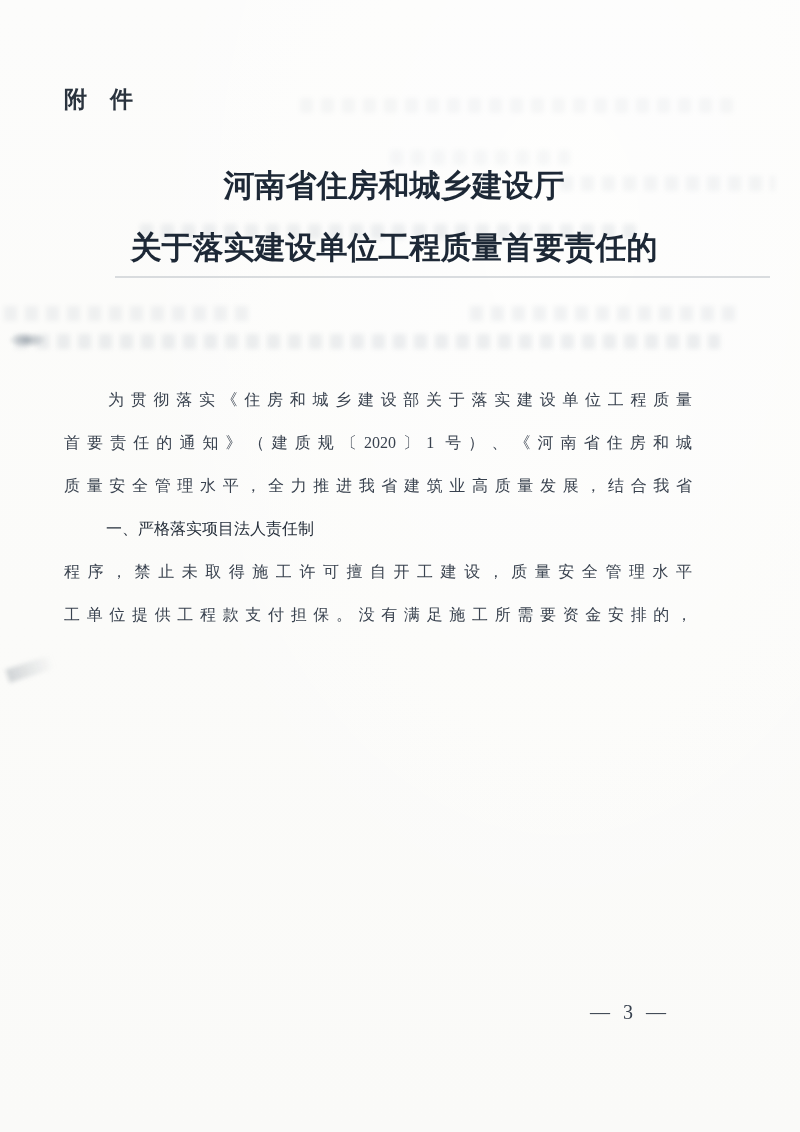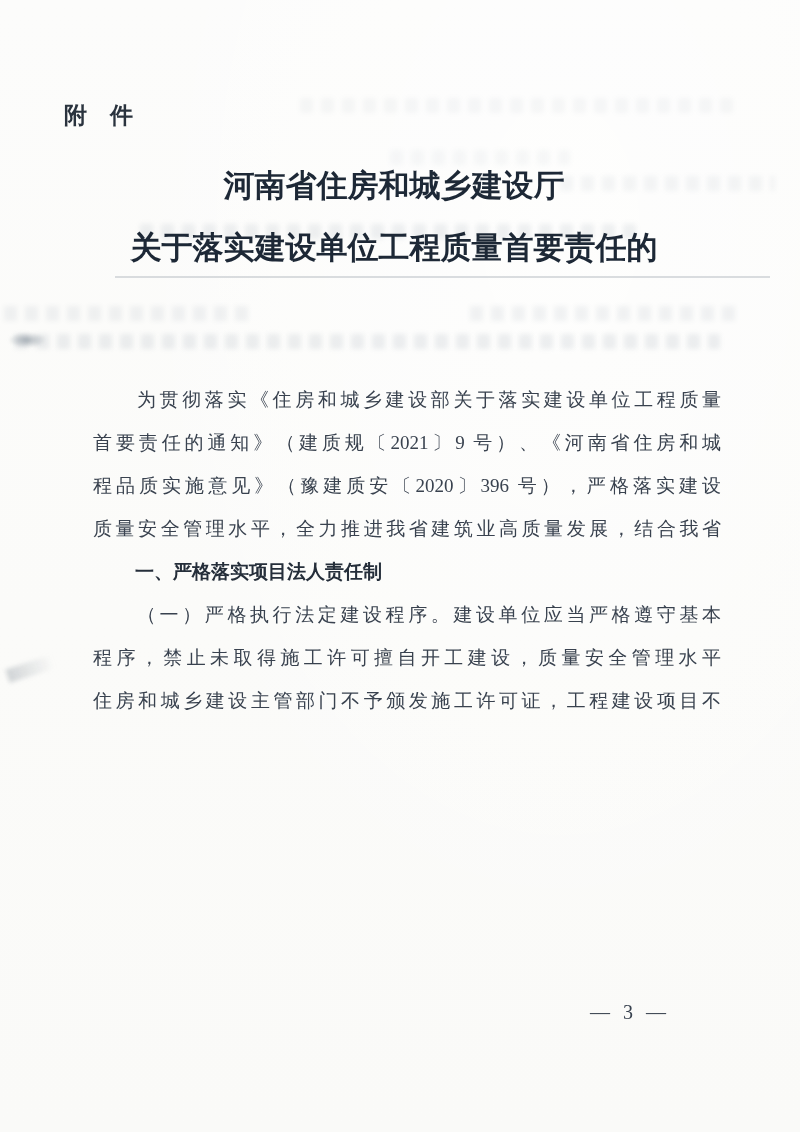--- a/index.html
+++ b/index.html
@@ -9,47 +9,46 @@
     margin:0 auto;
     background:
       radial-gradient(ellipse at 70% 20%, rgba(255,255,255,0.6), rgba(0,0,0,0) 60%),
       linear-gradient(180deg, #fcfcfb 0%, #fbfbf9 55%, #fafaf8 100%);
     overflow:hidden;
     font-family:"Liberation Serif","DejaVu Serif",serif;
   }
 
   
   .attachment {
-    position:absolute; left:64px; top:100px;
+    position:absolute; left:64px; top:84px;
     font-family:"Liberation Sans","DejaVu Sans",sans-serif;
     font-weight:600; font-size:23px; color:#2a333e;
   }
 
   
   .title {
     position:absolute; left:0; top:155px; width:760px;
     text-align:center;
     font-weight:700; font-size:31px; line-height:62px;
     color:#1d2836;
   }
   .t-line { white-space:nowrap;padding-left:28px; }
 
   
   .body {
     position:absolute; left:64px; top:378px; width:628px;
-    font-size:19px; line-height:43px;
+    font-size:16px; line-height:43px;
     color:#39424f;
-    margin-left:29px;
   }
   .line { text-align:justify; }
   .line.stretch { text-align-last:justify; }
   .line.indent { text-indent:44px; }
   .line.heading {
     font-family:"Liberation Sans","DejaVu Sans",sans-serif;
-    font-weight:700; color:#252e3a; text-indent:42px;
+    font-weight:400; color:#252e3a; text-indent:42px;
     text-align:left; text-align-last:left;
   }
 
   
   .pagenum {
     position:absolute; top:1001px; left:560px; width:140px;
     text-align:center; font-size:20px; letter-spacing:4px;
     color:#39424f;
   }
 
@@ -103,26 +102,24 @@
 
   <div class="attachment">附　件</div>
 
   <div class="title">
     <div class="t-line">河南省住房和城乡建设厅</div>
     <div class="t-line">关于落实建设单位工程质量首要责任的</div>
   </div>
 
   <div class="body">
     <div class="line indent stretch">为贯彻落实《住房和城乡建设部关于落实建设单位工程质量</div>
-    <div class="line stretch">首要责任的通知》（建质规〔2021〕9 号）、《河南省住房和城</div>
-    <div class="line stretch">程品质实施意见》（豫建质安〔2020〕396 号），严格落实建设</div>
+    <div class="line stretch">首要责任的通知》（建质规〔2020〕1 号）、《河南省住房和城</div>
     <div class="line stretch">质量安全管理水平，全力推进我省建筑业高质量发展，结合我省</div>
 
     <div class="line heading">一、严格落实项目法人责任制</div>
 
-    <div class="line indent stretch">（一）严格执行法定建设程序。建设单位应当严格遵守基本</div>
     <div class="line stretch">程序，禁止未取得施工许可擅自开工建设，质量安全管理水平</div>
-    <div class="line stretch">住房和城乡建设主管部门不予颁发施工许可证，工程建设项目不</div>
+    <div class="line stretch">工单位提供工程款支付担保。没有满足施工所需要资金安排的，</div>
   </div>
 
   <div class="pagenum">— 3 —</div>
 
 </div>
 
 </body></html>

